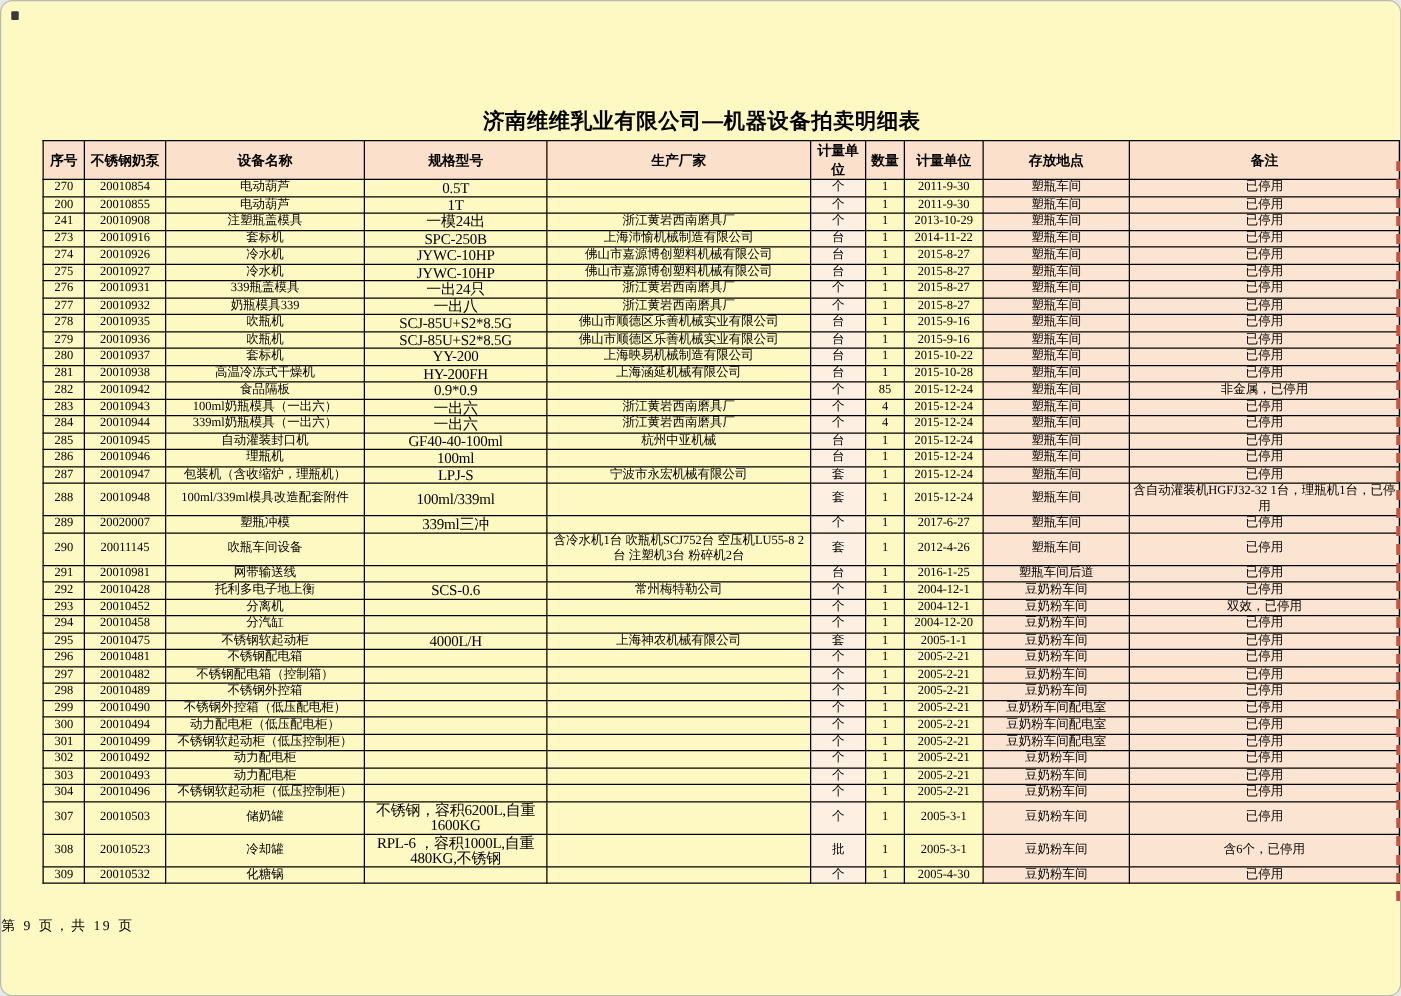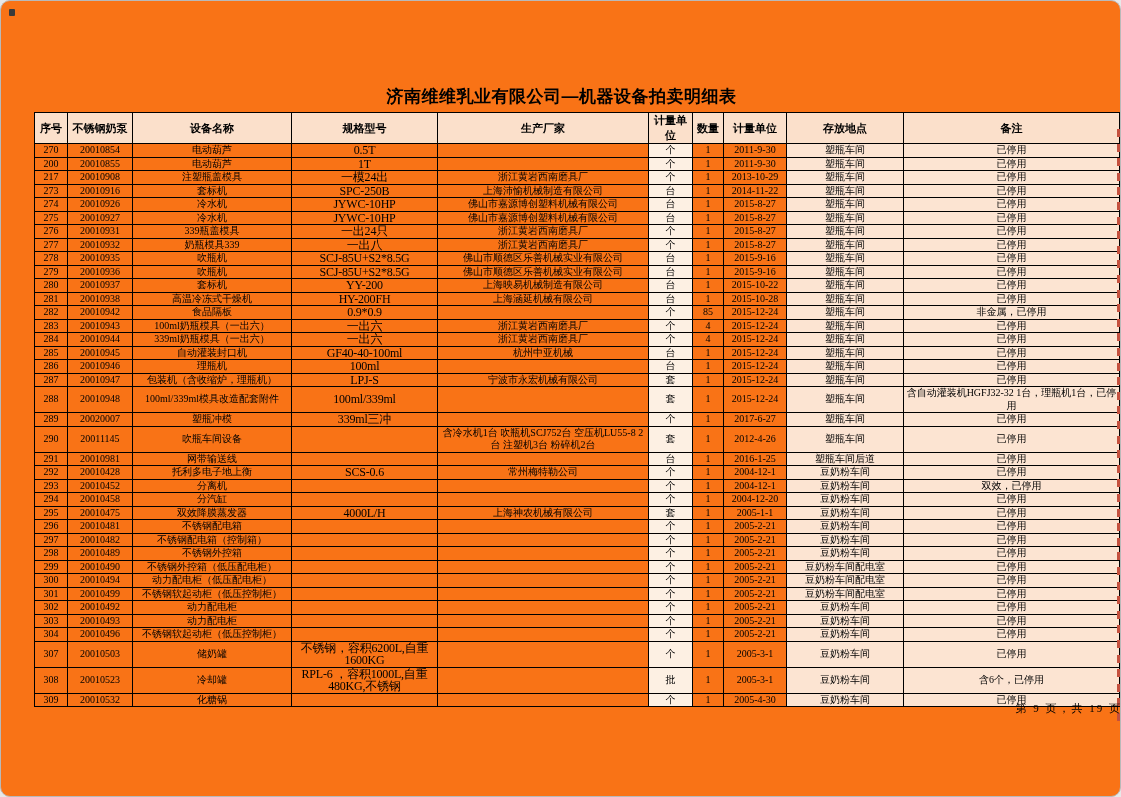--- a/index.html
+++ b/index.html
@@ -1,20 +1,20 @@
 <!DOCTYPE html>
 <html><head>
 <meta charset="utf-8">
 <style>
   * { margin:0; padding:0; box-sizing:border-box; }
   html,body { background:#e8e8e8; }
   .page {
     position:relative;
     width:1121px; height:797px;
-    background:#f97316;
+    background:#fef9c3;
     border:1px solid #b9b9b9;
     border-radius:10px;
     overflow:hidden;
     font-family:"Liberation Serif","DejaVu Serif",serif;
     color:#000;
   }
   .doc-title {
     position:absolute; top:84px; left:0; width:1121px;
     text-align:center;
     font-family:"Liberation Sans","DejaVu Sans",sans-serif;
@@ -40,22 +40,22 @@
     height:13px; padding:0 2px;
     text-align:center; vertical-align:middle;
     word-break:break-word;
   }
   
   .tbl td:nth-child(4) { font-size:12px; letter-spacing:-0.2px; }
   
   .tbl td:nth-child(6) { background:#fdf0e3; }
   .tbl td:nth-child(9), .tbl td:nth-child(10) { background:#fce4d2; }
   .page-footer {
-    position:absolute; top:700px; left:0; width:1121px;
-    text-align:right; font-size:11px; letter-spacing:2px;
+    position:absolute; top:732px; left:0; width:1121px;
+    text-align:left; font-size:11px; letter-spacing:2px;
   }
   .edge-marks {
     position:absolute; left:1116px; top:128px;
     width:3px; height:598px;
     background:repeating-linear-gradient(to bottom, #c4503e 0 8px, transparent 8px 14.6px);
   }
   .corner-smudge {
     position:absolute; left:8px; top:8px; width:6px; height:7px;
     background:#3a3a3a; border-radius:1px;
   }
@@ -114,21 +114,21 @@
           <td>电动葫芦</td>
           <td>1T</td>
           <td></td>
           <td>个</td>
           <td>1</td>
           <td>2011-9-30</td>
           <td>塑瓶车间</td>
           <td>已停用</td>
         </tr>
         <tr>
-          <td>217</td>
+          <td>241</td>
           <td>20010908</td>
           <td>注塑瓶盖模具</td>
           <td>一模24出</td>
           <td>浙江黄岩西南磨具厂</td>
           <td>个</td>
           <td>1</td>
           <td>2013-10-29</td>
           <td>塑瓶车间</td>
           <td>已停用</td>
         </tr>
@@ -392,21 +392,21 @@
           <td></td>
           <td>个</td>
           <td>1</td>
           <td>2004-12-20</td>
           <td>豆奶粉车间</td>
           <td>已停用</td>
         </tr>
         <tr>
           <td>295</td>
           <td>20010475</td>
-          <td>双效降膜蒸发器</td>
+          <td>不锈钢软起动柜</td>
           <td>4000L/H</td>
           <td>上海神农机械有限公司</td>
           <td>套</td>
           <td>1</td>
           <td>2005-1-1</td>
           <td>豆奶粉车间</td>
           <td>已停用</td>
         </tr>
         <tr>
           <td>296</td>

